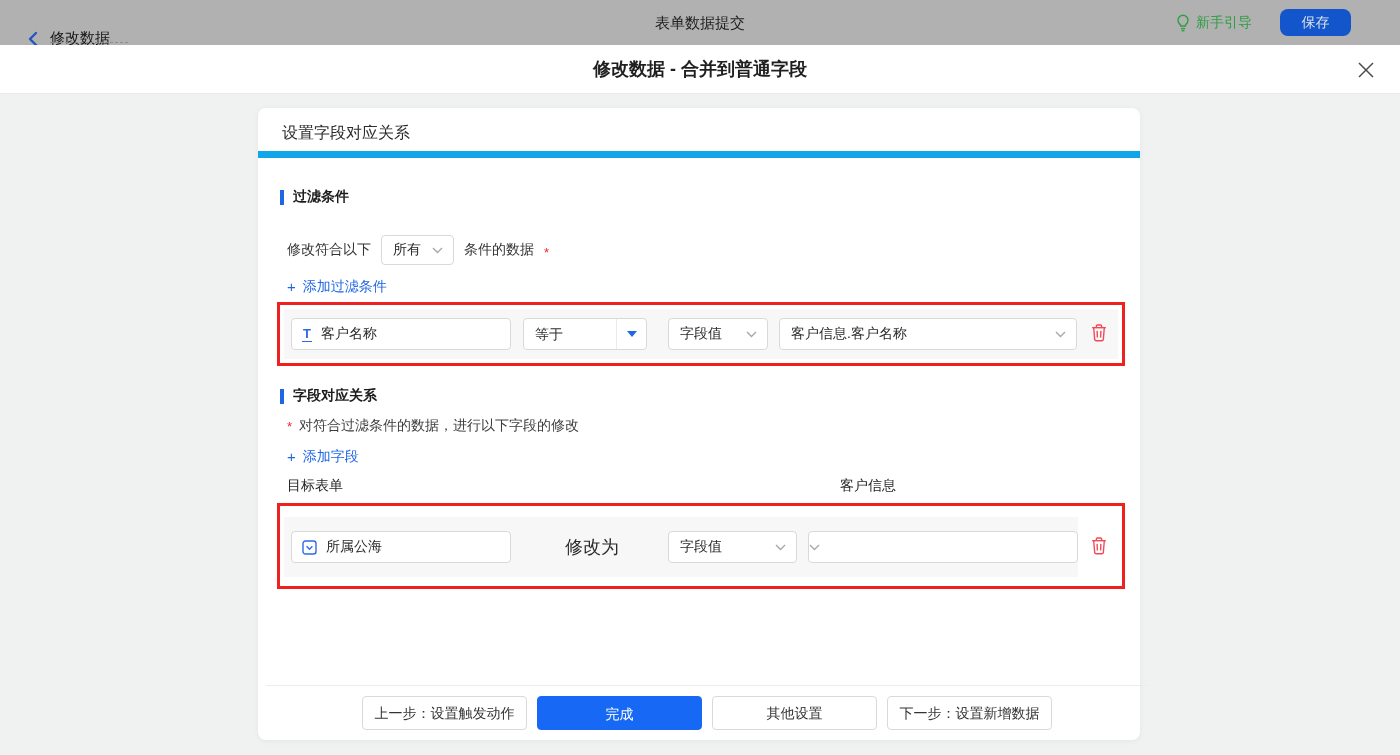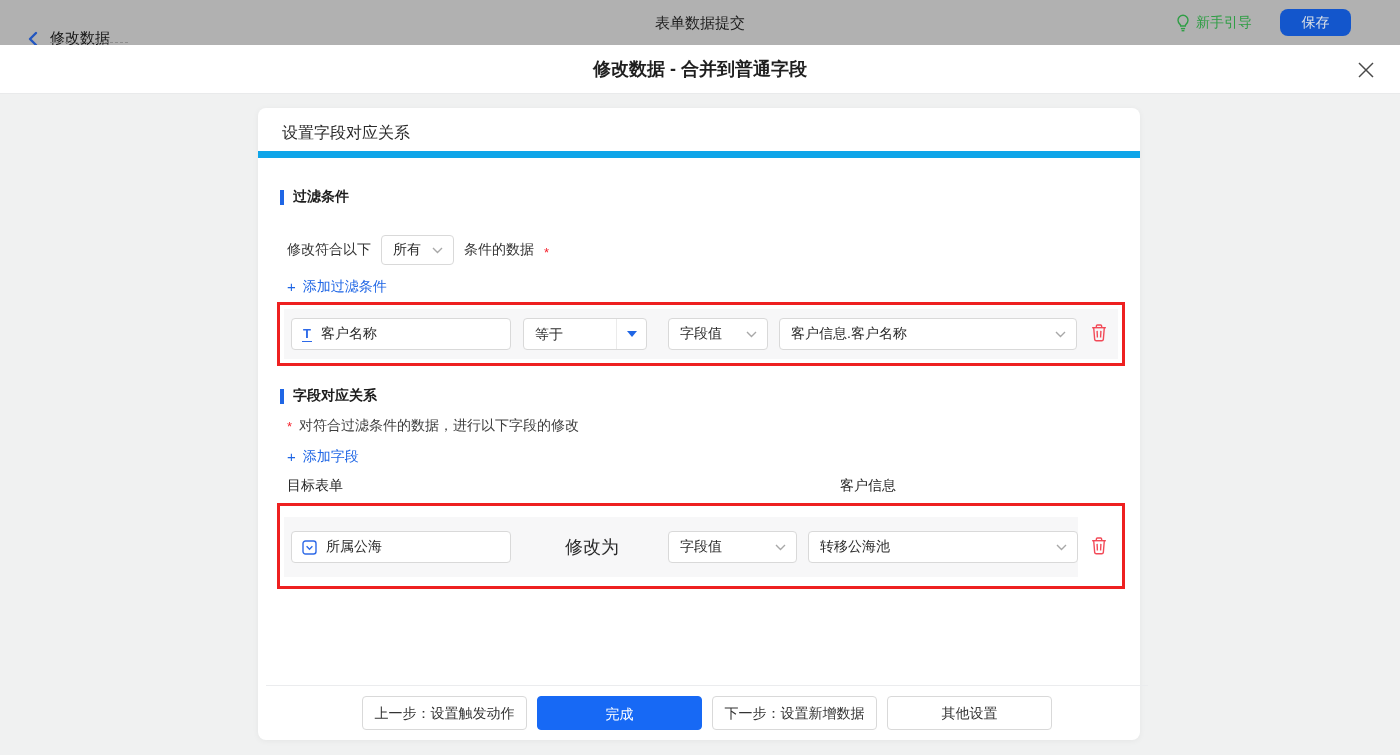--- a/index.html
+++ b/index.html
@@ -210,21 +210,20 @@
         <div class="sel" style="position:absolute; left:388px; top:25px; width:129px; height:32px;">
           <span class="sel-text">字段值</span>
           <span class="sel-caret">
             <svg width="11" height="7" viewBox="0 0 11 7">
                 <polyline points="1,1 5.5,5.5 10,1" fill="none" stroke="#a8a8a8" stroke-width="1.4"></polyline>
               </svg>
           </span>
         </div>
 
         <div class="sel" style="position:absolute; left:528px; top:25px; width:270px; height:32px;">
-          <span class="sel-text">转移公海池</span>
           <span class="sel-caret">
             <svg width="11" height="7" viewBox="0 0 11 7">
                 <polyline points="1,1 5.5,5.5 10,1" fill="none" stroke="#a8a8a8" stroke-width="1.4"></polyline>
               </svg>
           </span>
         </div>
 
         <div class="trash-btn" style="left:810px; top:31px;">
           <svg width="16" height="18" viewBox="0 0 15 17" fill="none" stroke="#f24957" stroke-width="1.3">
             <path d="M1 3.5 h13"></path>
@@ -232,19 +231,19 @@
             <path d="M2.5 3.5 l0.9 11 a1.5 1.5 0 0 0 1.5 1.3 h5.2 a1.5 1.5 0 0 0 1.5-1.3 l0.9-11"></path>
             <line x1="5.7" y1="6.5" x2="6" y2="12.8"></line>
             <line x1="9.3" y1="6.5" x2="9" y2="12.8"></line>
           </svg>
         </div>
       </div>
 
       <div class="card-footer">
         <button class="f-btn ghost">上一步：设置触发动作</button>
         <button class="f-btn primary">完成</button>
+        <button class="f-btn ghost">其他设置</button>
         <button class="f-btn ghost">下一步：设置新增数据</button>
-        <button class="f-btn ghost">其他设置</button>
       </div>
 
     </div>
   </div>
 </div>
 
 </body></html>

